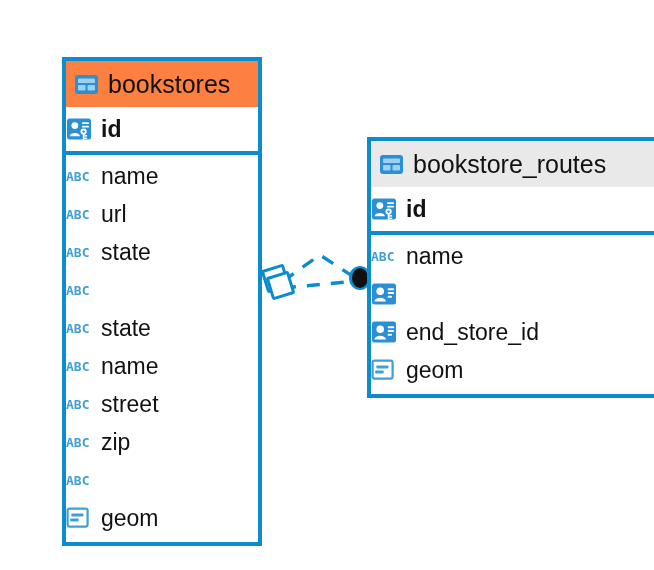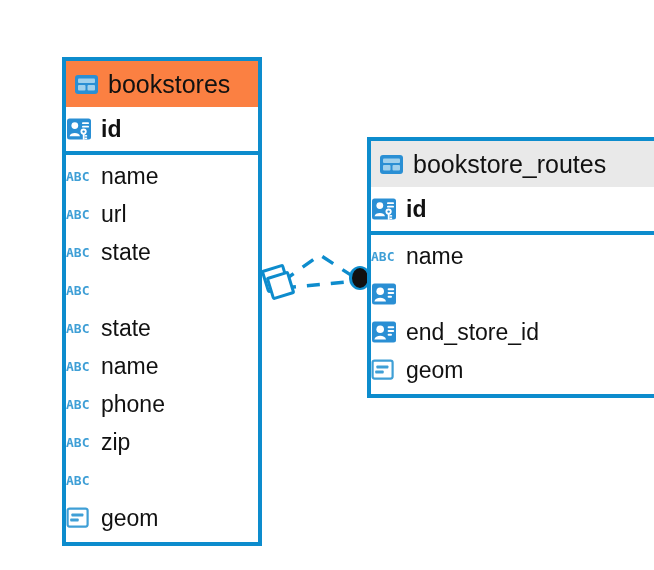--- a/index.html
+++ b/index.html
@@ -196,21 +196,21 @@
         <span class="abc-icon">
             <span>ABC</span>
           </span>
         <span class="field-label">name</span>
       </div>
 
       <div class="field">
         <span class="abc-icon">
             <span>ABC</span>
           </span>
-        <span class="field-label">phone</span>
+        <span class="field-label">street</span>
       </div>
 
       <div class="field">
         <span class="abc-icon">
             <span>ABC</span>
           </span>
         <span class="field-label">zip</span>
       </div>
 
       <div class="field">

